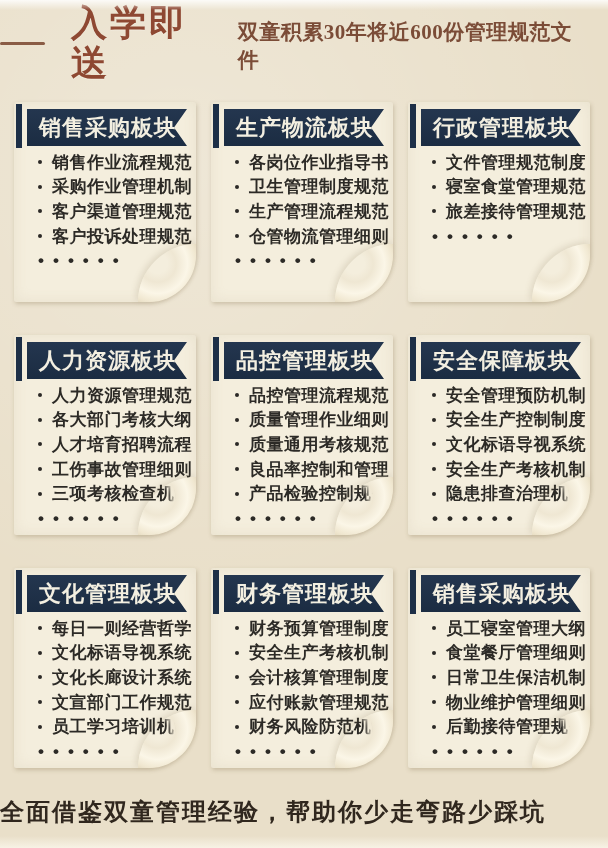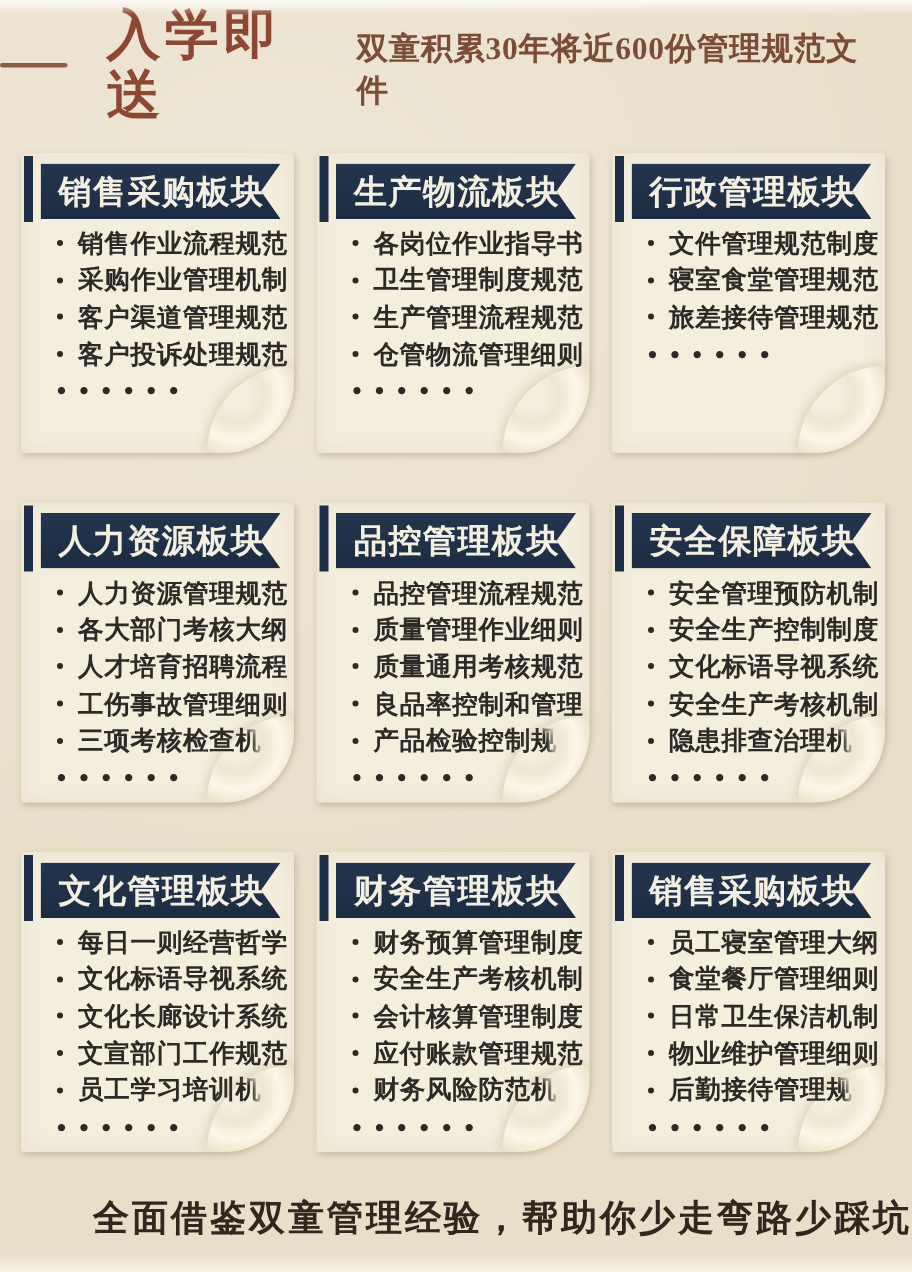--- a/index.html
+++ b/index.html
@@ -86,21 +86,21 @@
     font-size:17px;font-weight:bold;color:#2c2a26;letter-spacing:.5px;
     white-space:nowrap;
   }
   .dots{
     font-size:17px;font-weight:bold;color:#2c2a26;letter-spacing:9px;
     line-height:1;
   }
 
   
   .footer{
-    margin-top:28px;text-align:right;
+    margin-top:28px;text-align:left;
     font-family:"Liberation Serif","DejaVu Serif",serif;
     font-weight:bold;font-size:24px;color:#30271e;letter-spacing:2px;
   }
 </style>
 </head>
 <body>
 
 <div class="poster">
 
   <div class="header">

